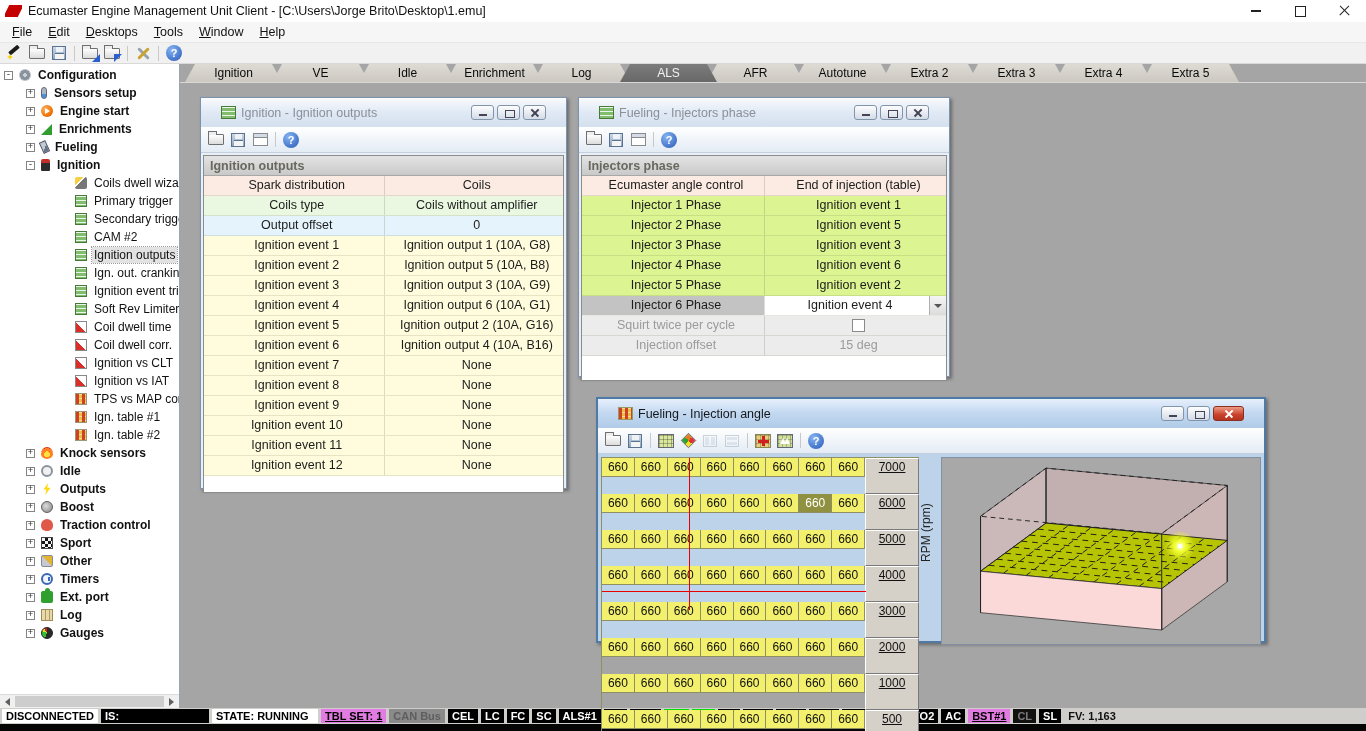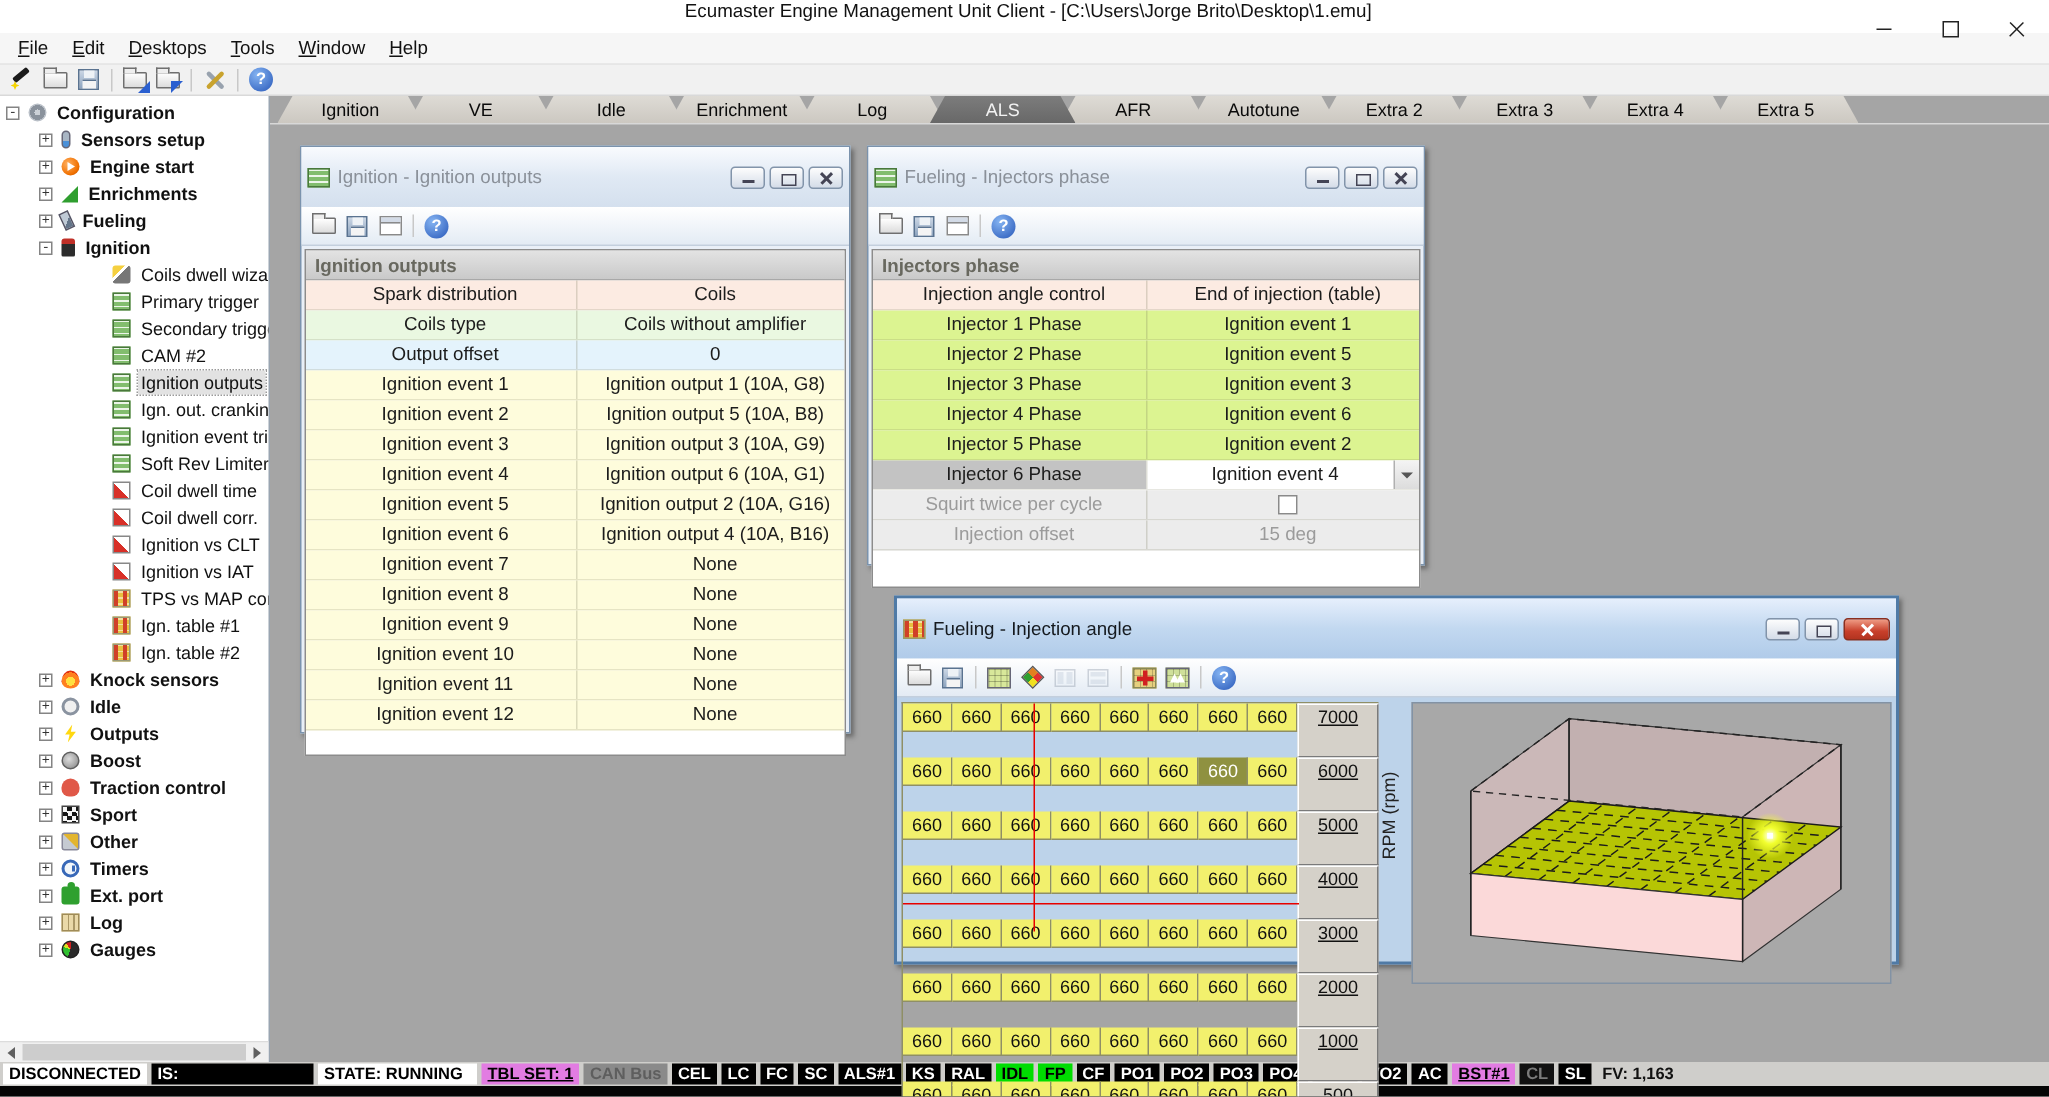--- a/index.html
+++ b/index.html
@@ -4,21 +4,21 @@
 <style>
   * { box-sizing: border-box; margin: 0; padding: 0; }
   html,body { background:#555; }
   .app {
     position: relative; width: 1366px; height: 731px; overflow: hidden;
     font-family: "Liberation Sans", sans-serif; background:#a5a5a5;
     -webkit-font-smoothing: antialiased;
   }
 
   
-  .titlebar { height:22px; background:#fff; display:flex; align-items:center; padding-left:5px;flex-direction:column; }
+  .titlebar { height:22px; background:#fff; display:flex; align-items:center; padding-left:5px; }
   .app-logo { width:17px; height:12px; background:#c40000; clip-path:polygon(0 70%,25% 0,100% 0,100% 30%,75% 100%,0 100%); margin-right:6px; position:relative; }
   .title-text { font-size:12.5px; color:#111; }
   .win-controls { margin-left:auto; display:flex; height:100%; }
   .wc { width:44px; height:100%; display:flex; align-items:center; justify-content:center; position:relative; }
   .wc-min::after { content:""; width:10px; height:1.5px; background:#222; }
   .wc-max::after { content:""; width:9px; height:9px; border:1.2px solid #222; }
   .wc-close::before, .wc-close::after { content:""; position:absolute; width:13px; height:1.4px; background:#222; }
   .wc-close::before { transform:rotate(45deg); } .wc-close::after { transform:rotate(-45deg); }
 
   
@@ -97,21 +97,21 @@
   .workspace { flex:1; position:relative; background:#a5a5a5; }
   .tabbar { height:19px; display:flex; padding-left:5px; border-bottom:1px solid #d8d8d8; }
   .tab { width:97px; margin-right:-10px; font-size:12px; color:#0a0a0a; text-align:center; line-height:18px;
          background:linear-gradient(#dedbd5,#ccc8c1); clip-path:polygon(10px 0, calc(100% - 10px) 0, 100% 100%, 0 100%); }
   .tab.active { background:linear-gradient(#7c7c7c,#686868); color:#f2f2f2; z-index:2; }
   .mdi { position:absolute; left:0; right:0; top:19px; bottom:0; }
 
   
   .win { position:absolute; border:1px solid #7b93ad; background:#e9eff7; box-shadow:2px 2px 3px rgba(50,50,50,.5); }
   .win.active { border:2px solid #4f7aa6; background:#bdd3ea; }
-  .win-title { height:40px; display:flex; align-items:center; padding:0 4px; background:linear-gradient(#f9fbfe,#e0e9f4 50%,#d4e0ee); }
+  .win-title { height:29px; display:flex; align-items:center; padding:0 20px; background:linear-gradient(#f9fbfe,#e0e9f4 50%,#d4e0ee); }
   .win.active .win-title { background:linear-gradient(#e6effc,#c2d8f0 50%,#b0cbe9); }
   .win-title-text { font-size:12.5px; color:#8a9099; margin-left:5px; }
   .win.active .win-title-text { color:#15191e; }
   .wbtns { margin-left:auto; display:flex; gap:3px; }
   .mbtn { width:23px; height:15px; border:1px solid #8294aa; border-radius:3px; background:linear-gradient(#fdfdfd,#d4dce8); position:relative; color:#445; }
   .mbtn-min::after { content:""; position:absolute; left:7px; bottom:3px; width:8px; height:2px; background:#445; }
   .mbtn-max::after { content:""; position:absolute; left:7px; top:4px; width:8px; height:6px; border:1.5px solid #445; }
   .mbtn-close::before,.mbtn-close::after { content:""; position:absolute; left:6px; top:6px; width:10px; height:1.6px; background:#445; }
   .mbtn-close::before { transform:rotate(45deg); } .mbtn-close::after { transform:rotate(-45deg); }
   .win.active .mbtn-close { width:31px; background:linear-gradient(#ef9c85,#c8402b 60%,#b33420); border-color:#8a2f1f; }
@@ -606,21 +606,21 @@
             <span class="tsep"></span>
             <span class="ti">
                 <span class="ic-help">?</span>
               </span>
           </div>
           <div class="win-body" style="height:226px;">
             <div class="pt-header">Injectors phase</div>
             <div>
 
                 <div class="pt-row row-pink">
-                  <div class="pt-label">Injection angle control</div>
+                  <div class="pt-label">Ecumaster angle control</div>
                   <div class="pt-value">End of injection (table)</div>
                 </div>
 
                 <div class="pt-row row-lime">
                   <div class="pt-label">Injector 1 Phase</div>
                   <div class="pt-value">Ignition event 1</div>
                 </div>
 
                 <div class="pt-row row-lime">
                   <div class="pt-label">Injector 2 Phase</div>

